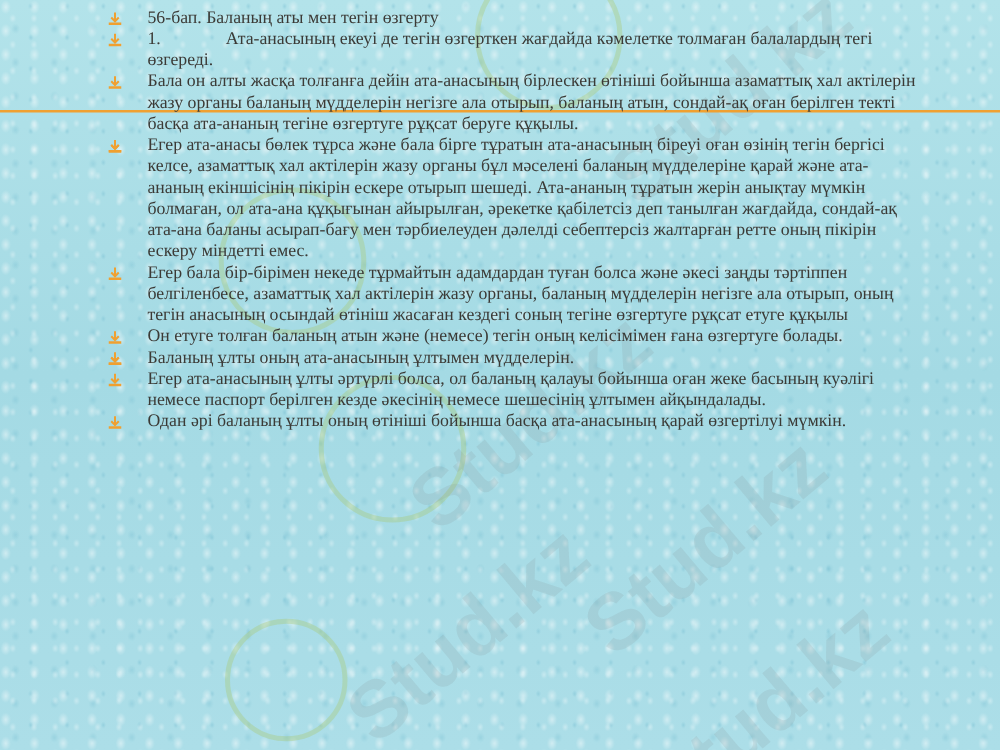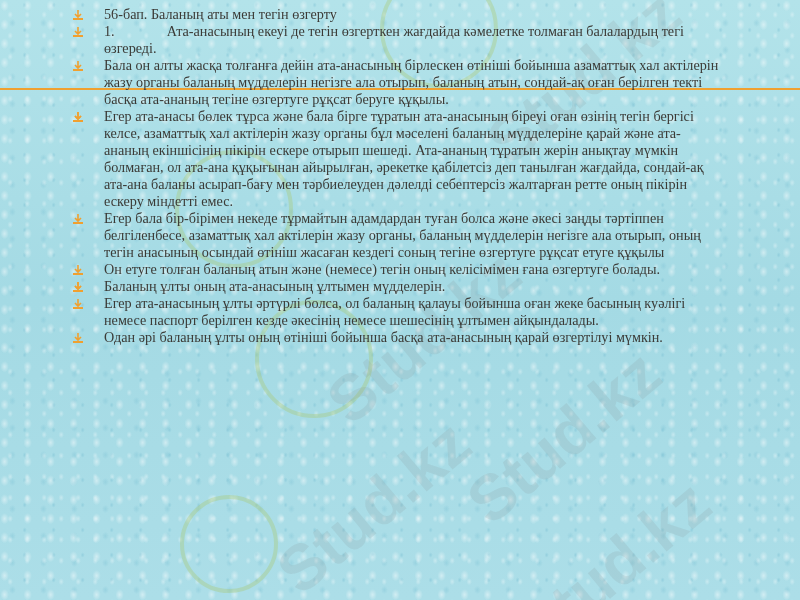--- a/index.html
+++ b/index.html
@@ -40,21 +40,21 @@
     .orange-line {
       position: absolute;
       left: 0;
       top: 88px;
       width: 800px;
       height: 2px;
       background: #f0a030;
     }
     .content {
       position: absolute;
-      left: 72px;
+      left: 86px;
       top: 6px;
       width: 650px;
     }
     .item {
       position: relative;
       padding-left: 32px;
       font-size: 14.2px;
       line-height: 17px;
       color: #3b3a36;
       margin: 0;

